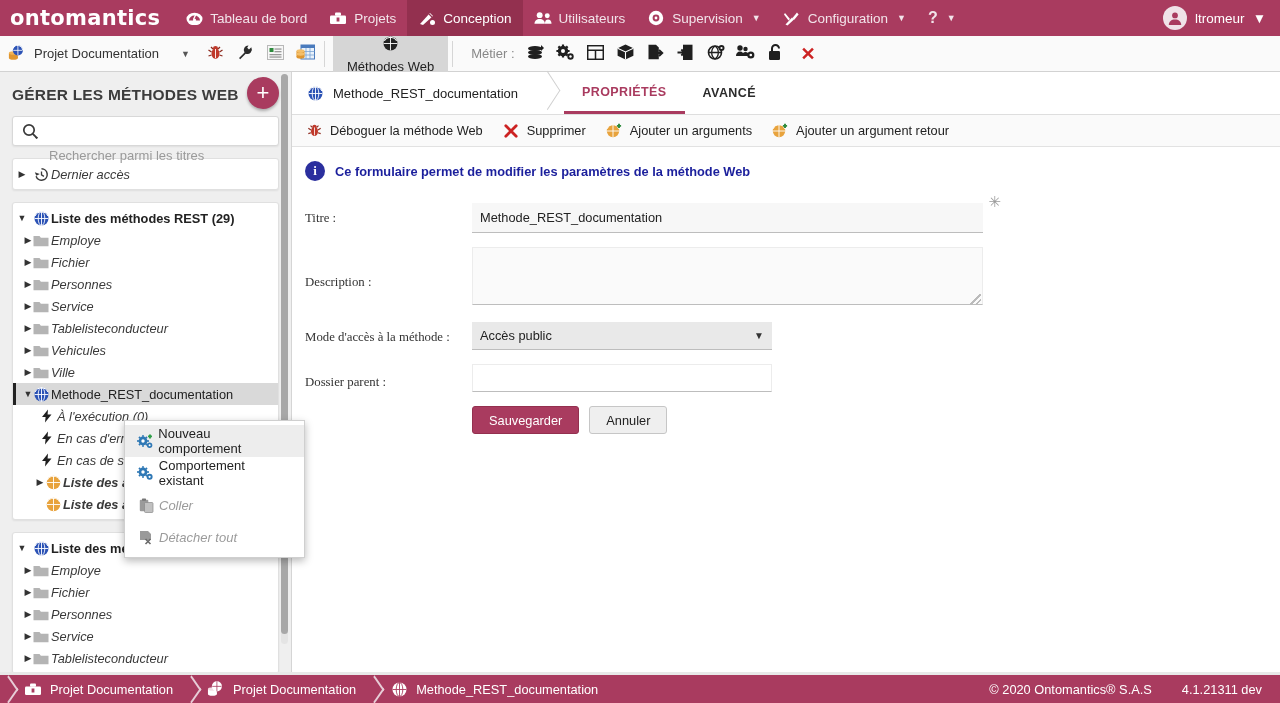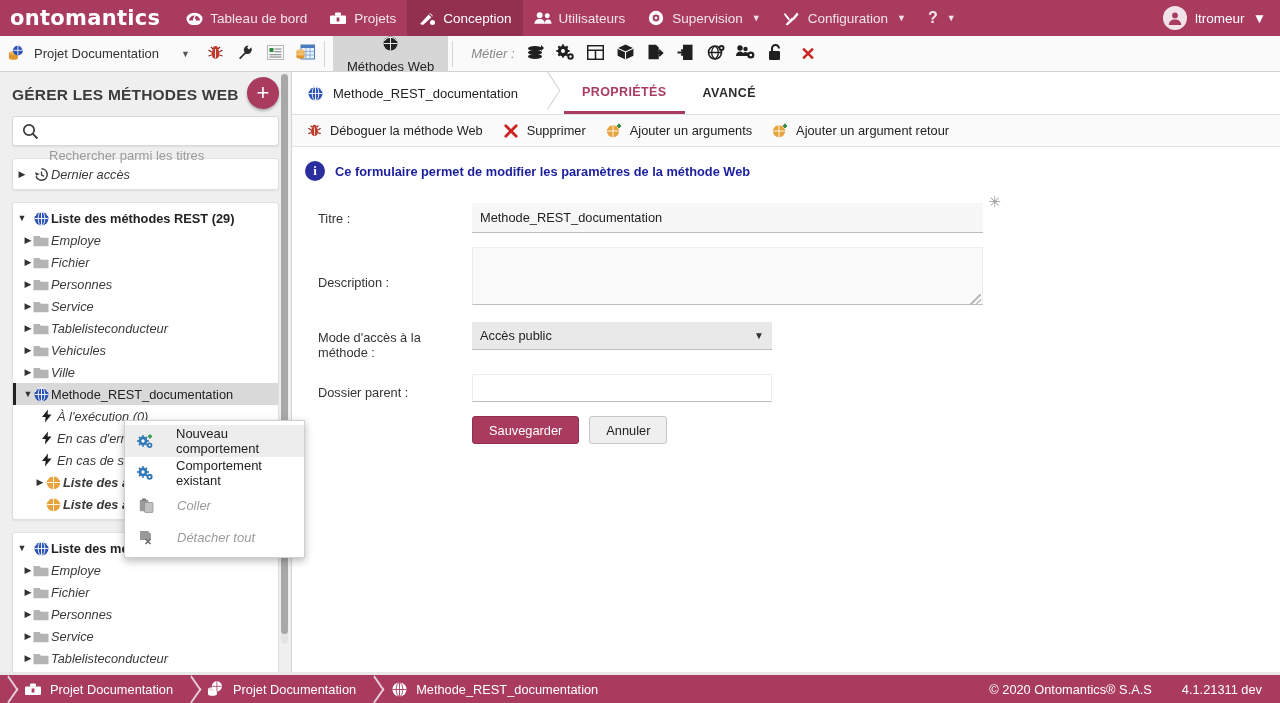--- a/index.html
+++ b/index.html
@@ -59,21 +59,21 @@
   .tb-sep { width:1px; height:26px; background:#d6d6d6; margin: 0 4px; }
   .tb-icon {
     width: 30px; height: 34px; display:flex; align-items:center; justify-content:center;
   }
   .tab-web {
     display:flex; align-items:center; gap:8px;
     height:36px; padding:0 14px; background:#d6d6d6; color:#222; font-size:13px;
     margin-left: 4px;
     flex-direction: column;
   }
-  .metier-lbl { font-style: italic; color:#888; font-size:13px; padding: 0 6px 0 14px; }
+  .metier-lbl { color:#888; font-size:13px; padding: 0 6px 0 14px; }
   .close-x { color:#cc2222; font-size:18px; font-weight:bold; padding: 0 10px; }
 
   
   .sidebar {
     position:absolute; left:0; top:72px; width:292px; height:603px;
     background:#efefef; border-right:1px solid #d5d5d5;
     overflow:hidden;
   }
   .sb-title {
     display:flex; align-items:center;
@@ -136,21 +136,21 @@
   }
 
   
   .ctxmenu {
     position:absolute; left:124px; top:420px; width:181px;
     background:#fff; border:1px solid #cfcfcf;
     box-shadow: 0 3px 8px rgba(0,0,0,.28);
     padding: 4px 0; z-index: 50;
   }
   .ctxitem {
-    display:flex; align-items:center; gap:22px;
+    display:flex; align-items:center; gap:4px;
     height:32px; padding: 0 12px; font-size:13px; color:#222;
   }
   .ctxitem.hl { background:#ededed; }
   .ctxitem.dis { color:#9b9b9b; font-style:italic; }
   .ctxicon { width:18px; display:flex; align-items:center; justify-content:center; }
 
   
   .main {
     position:absolute; left:292px; top:72px; width:988px; height:603px;
     background:#fff;
@@ -193,21 +193,21 @@
     color:#1b1f9c; font-size:12.8px; font-weight:bold;
   }
   .info-badge {
     width:20px; height:20px; border-radius:50%; background:#2b2f9e; color:#fff;
     display:flex; align-items:center; justify-content:center;
     font-size:13px; font-weight:bold; font-family:"Liberation Serif", serif;
   }
   .frow { display:flex; align-items:flex-start; margin-bottom: 0; }
   .flabel {
     width: 180px; text-align:left; font-size:12.8px; color:#333;
-    padding-left: 26px; padding-top: 8px;
+    padding-left: 13px; padding-top: 8px; font-family: Liberation Serif, serif;
   }
   .fctl { position:relative; }
   .inp-title {
     width:511px; height:30px; background:#f7f7f7;
     border:none; border-bottom:1px solid #bdbdbd;
     font-family:"Liberation Sans", sans-serif; font-size:12.8px; color:#222;
     padding: 0 8px; outline:none;
   }
   .req-star {
     position:absolute; right:-18px; top:-10px; color:#9a9a9a; font-size:15px;

